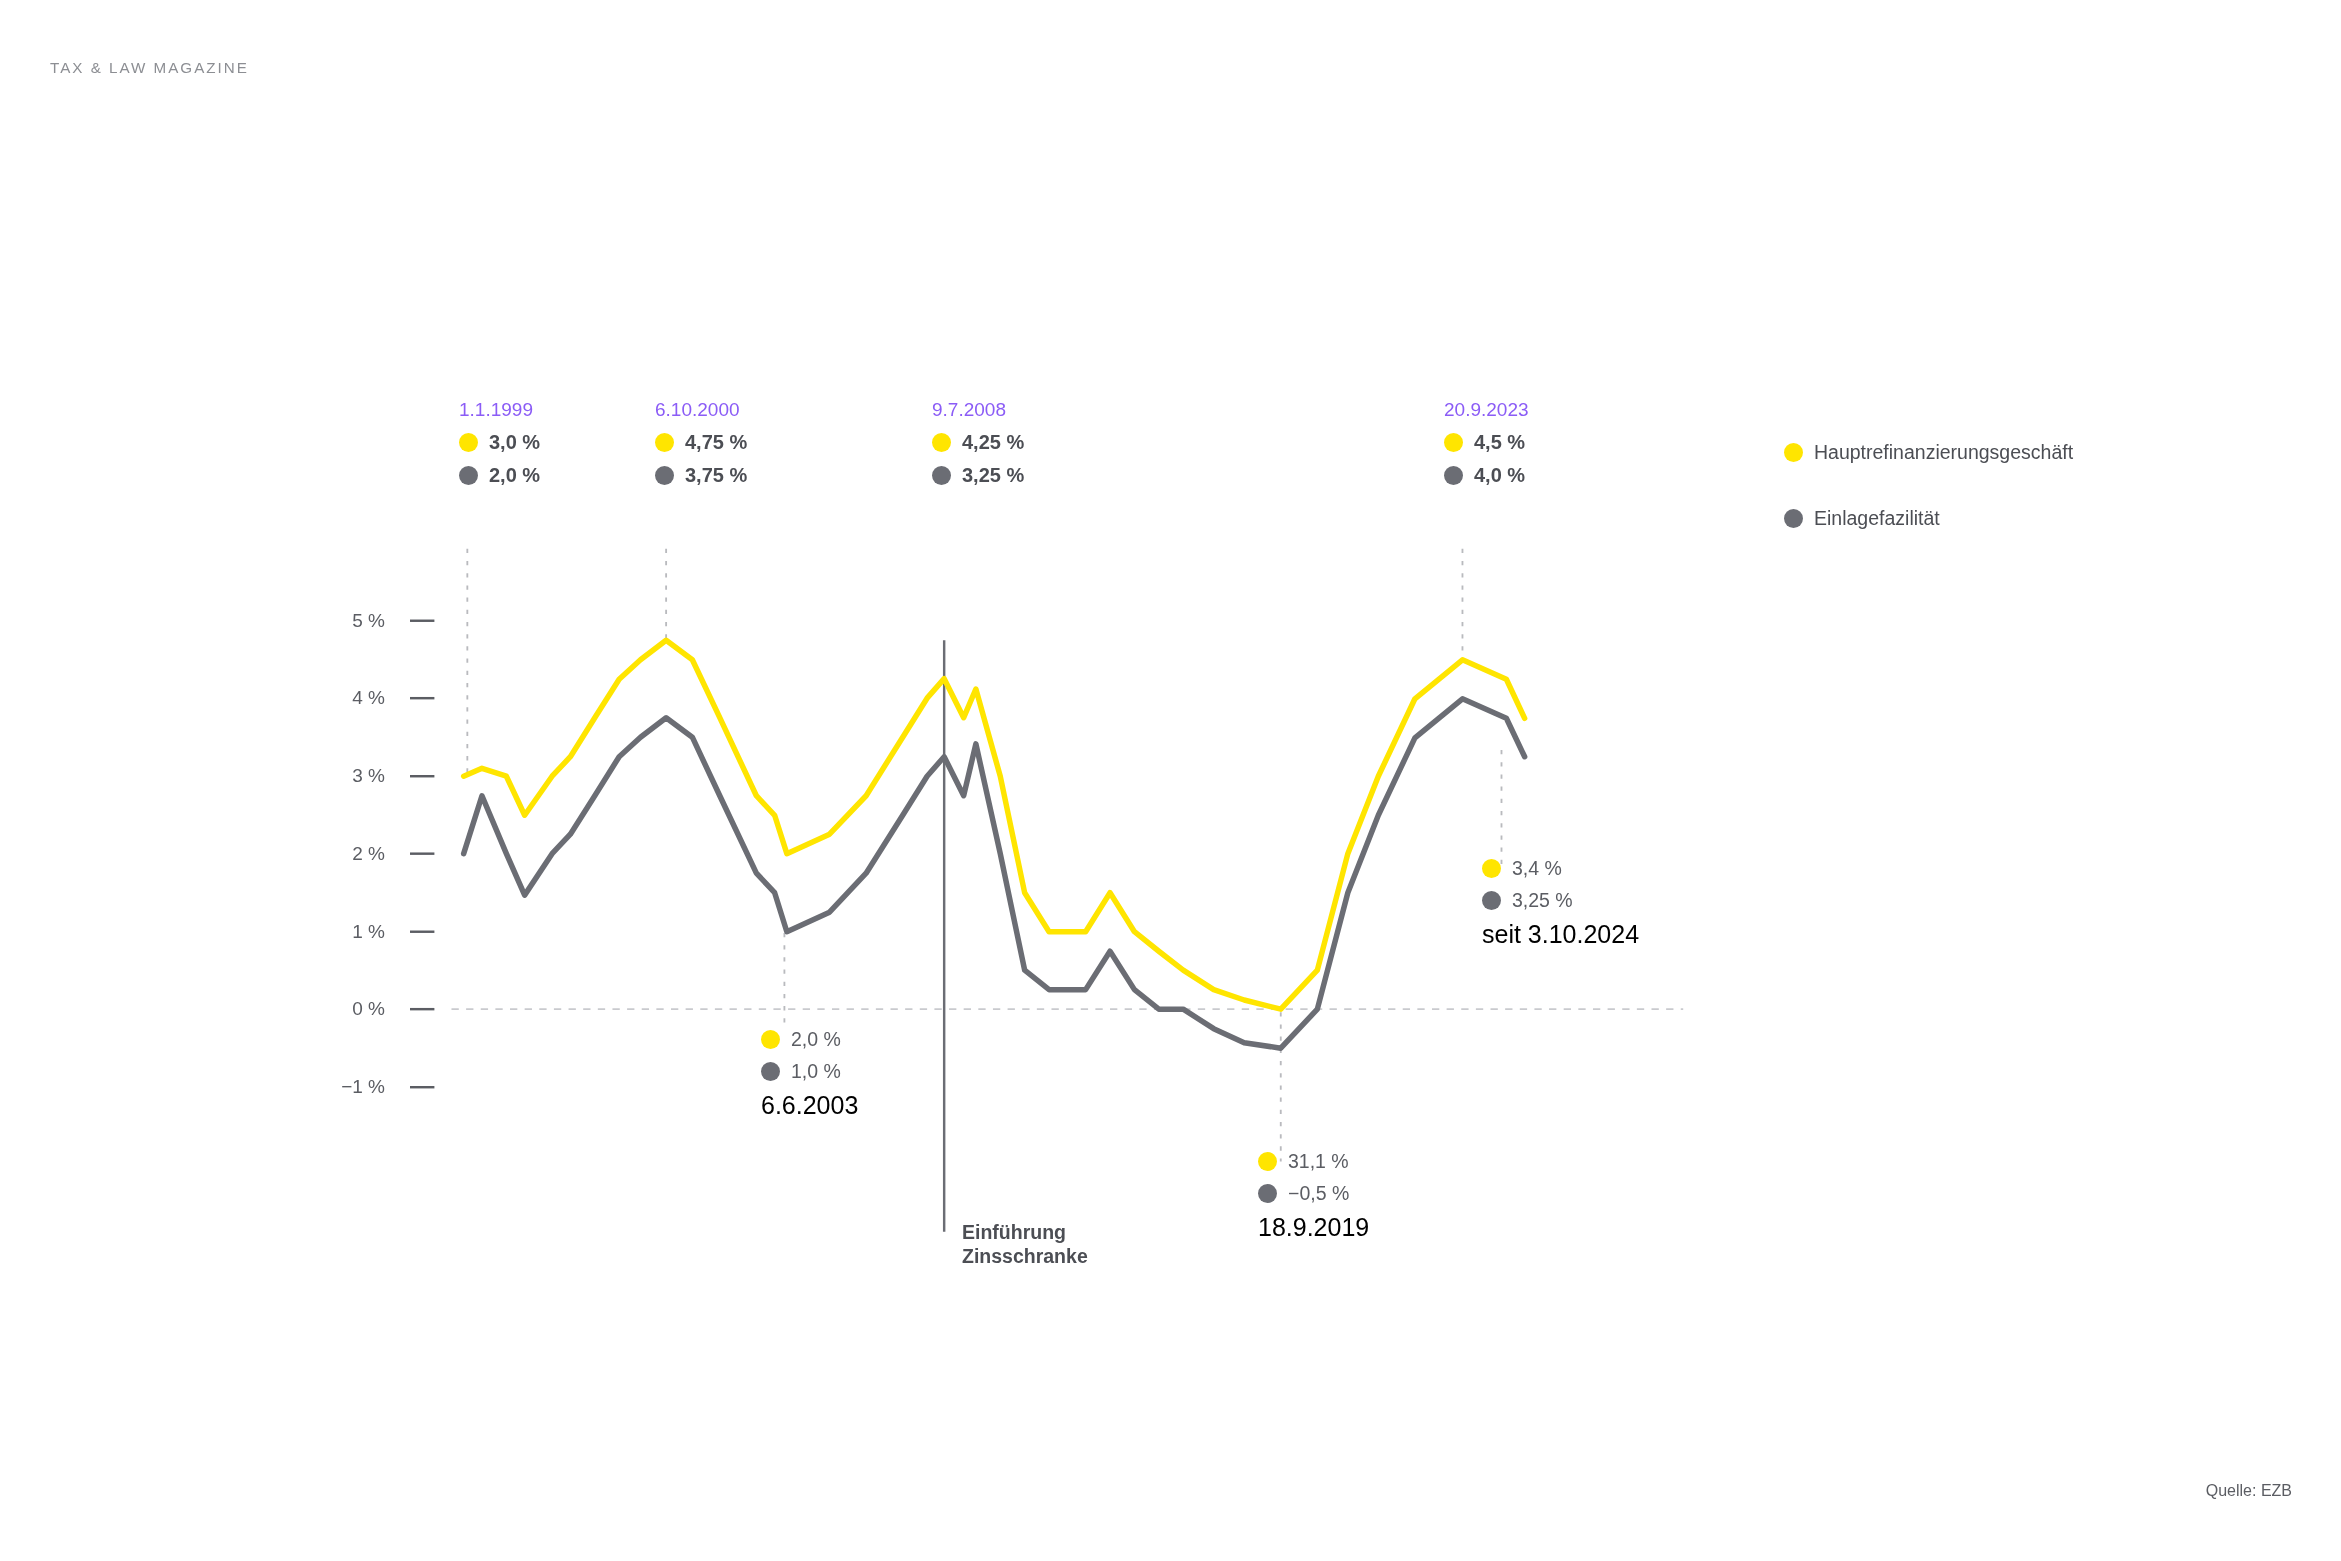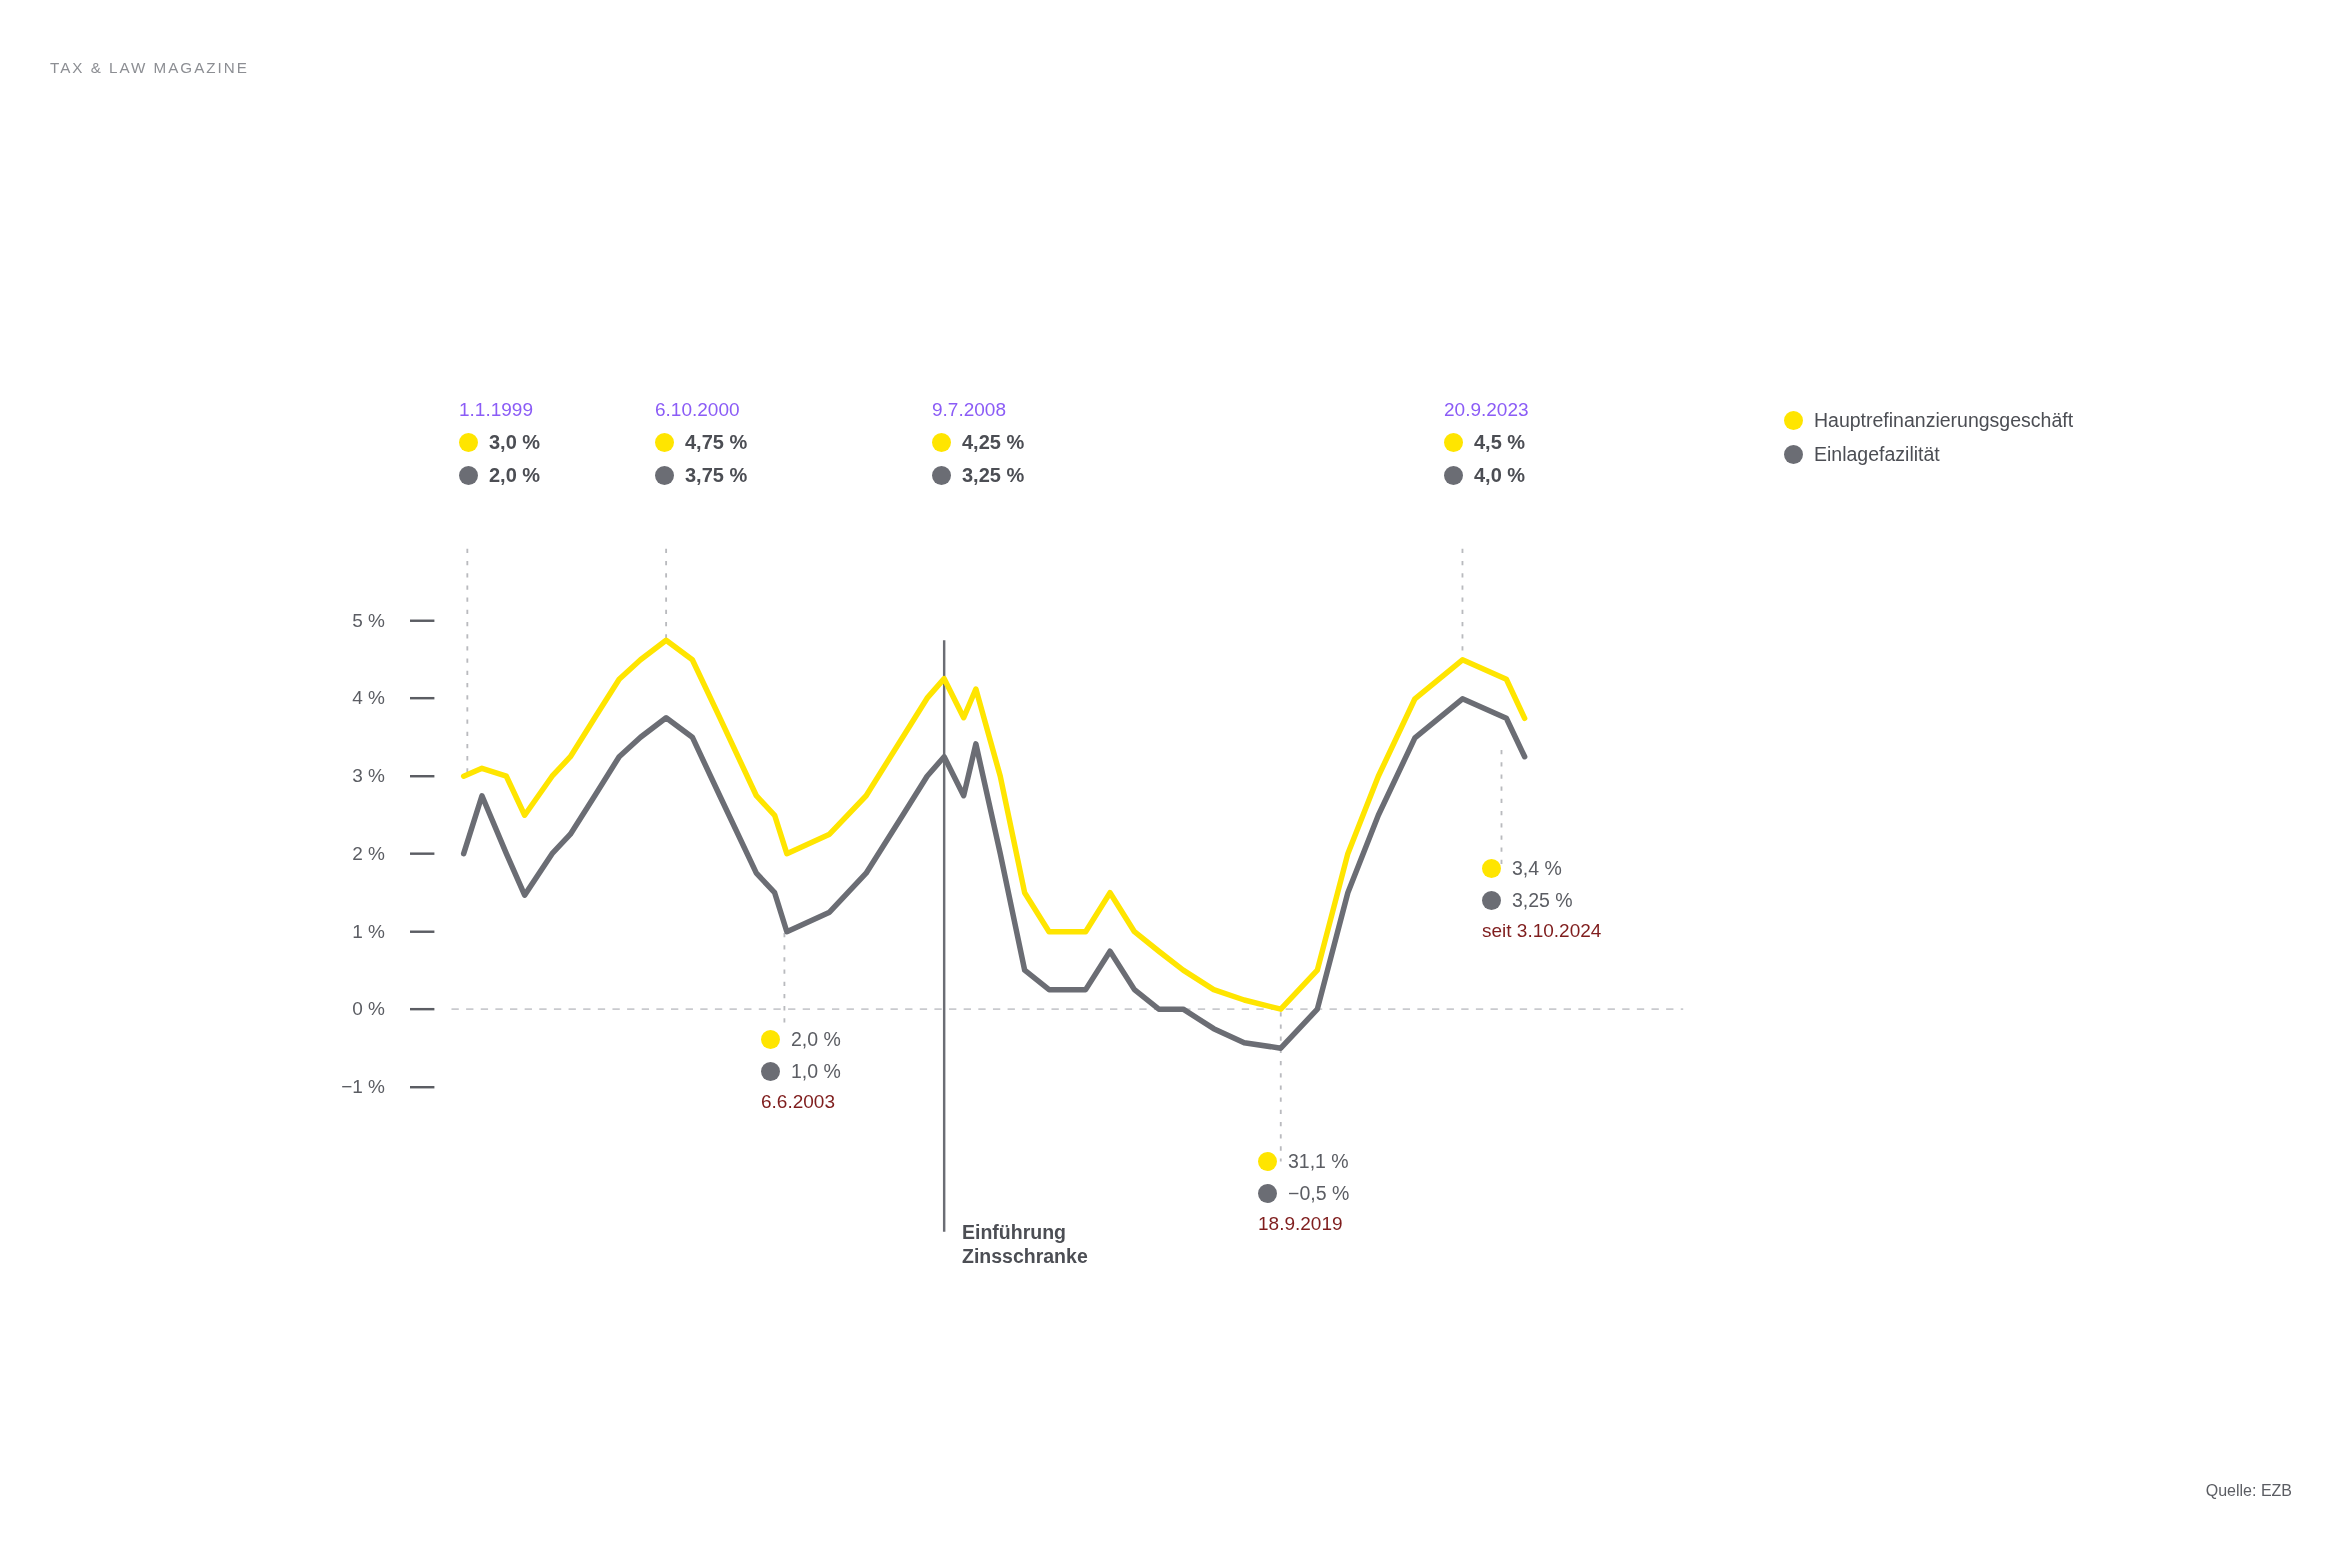--- a/index.html
+++ b/index.html
@@ -102,37 +102,38 @@
     font-weight: 700;
     font-size: 20px;
     color: #4c4e54;
   }
   .val-reg {
     font-weight: 400;
     font-size: 19.5px;
     color: #5b5d63;
   }
   .below-date {
-    font-size: 19px;
-    color: #7f1d1d;
+    font-size: 25px;
+    color: #000000;
     margin-top: 1px;
   }
 
   
   .legend {
     position: absolute;
     left: 1784px;
     top: 403px;
     font-size: 19px;
   }
   .legend .row {
     display: flex;
     align-items: center;
     gap: 11px;
     height: 34px;
+    margin-top: 32px;
   }
   .legend .lbl { color: #4c4e54; font-size: 19.5px; }
 
   
   .zins-note {
     position: absolute;
     left: 962px;
     top: 1220px;
     font-size: 19.5px;
     font-weight: 700;

